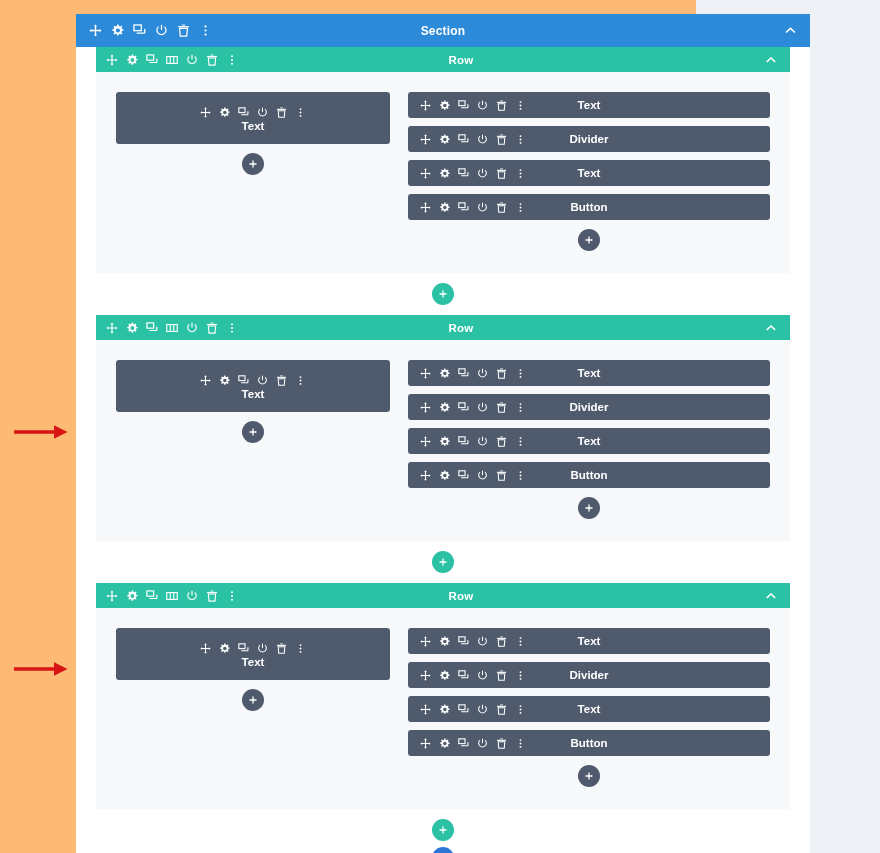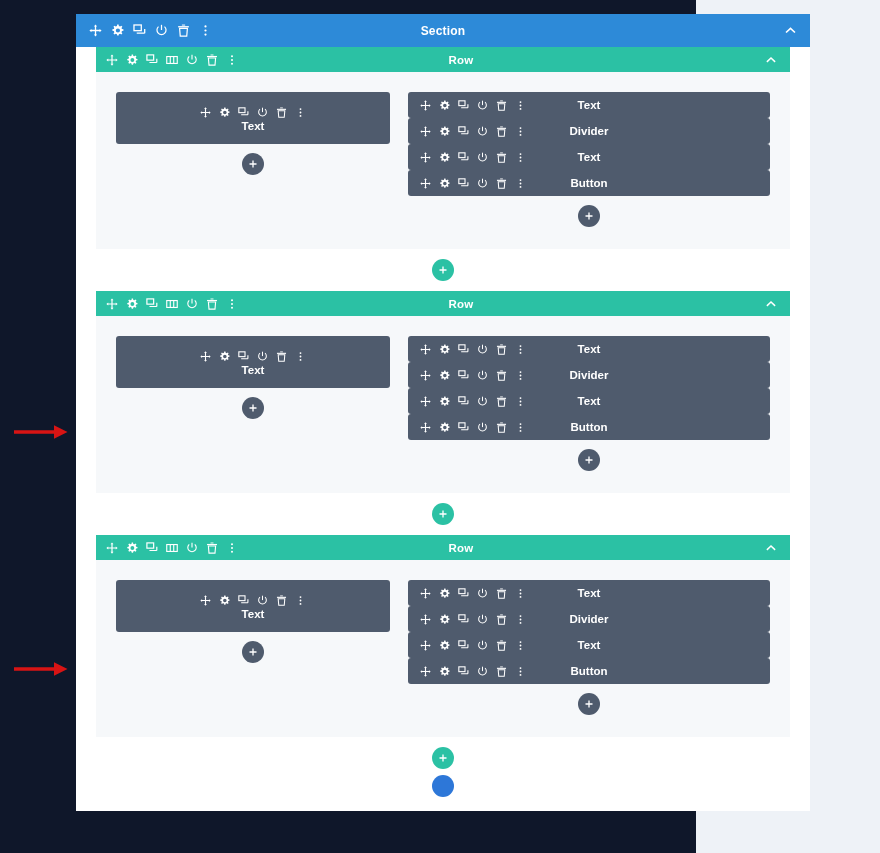--- a/index.html
+++ b/index.html
@@ -10,21 +10,21 @@
     height: 853px;
     background: #eef2f7;
     font-family: "Liberation Sans", sans-serif;
     overflow: hidden;
   }
 
   #stage {
     position: relative;
     width: 696px;
     height: 853px;
-    background: #0f172a;
+    background: #fdba74;
   }
 
   
   .section-wrap {
     position: absolute;
     left: 76px;
     top: 14px;
     width: 734px;
     background: #ffffff;
     padding-bottom: 14px;
@@ -113,21 +113,21 @@
     font-size: 11.5px;
     font-weight: bold;
   }
   .module-flat .mod-label {
     position: absolute;
     left: 0; right: 0;
     text-align: center;
     pointer-events: none;
   }
 
-  .mod-stack { width: 100%; display: flex; flex-direction: column; }
+  .mod-stack { width: 100%; display: flex; flex-direction: column; gap: 8px; }
 
   
   .add-btn {
     width: 22px; height: 22px;
     border-radius: 50%;
     display: flex; align-items: center; justify-content: center;
     color: #ffffff;
     cursor: pointer;
     flex: 0 0 auto;
   }

